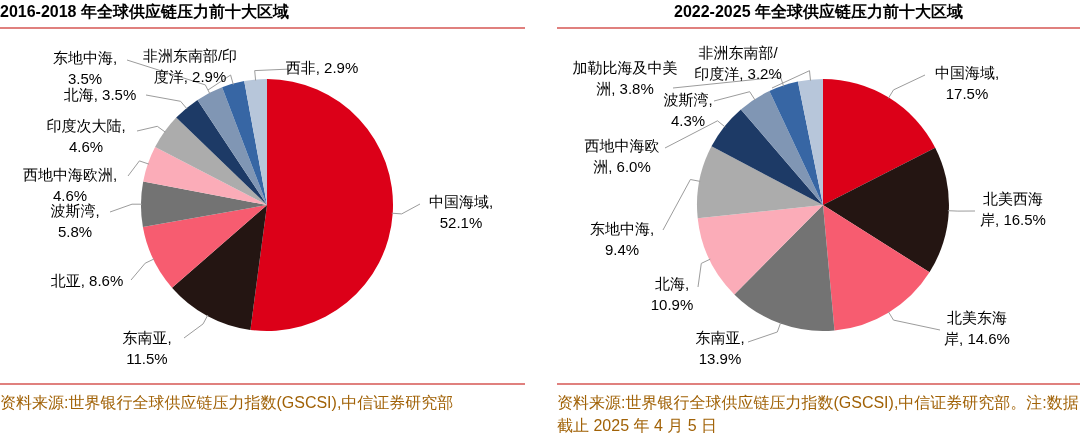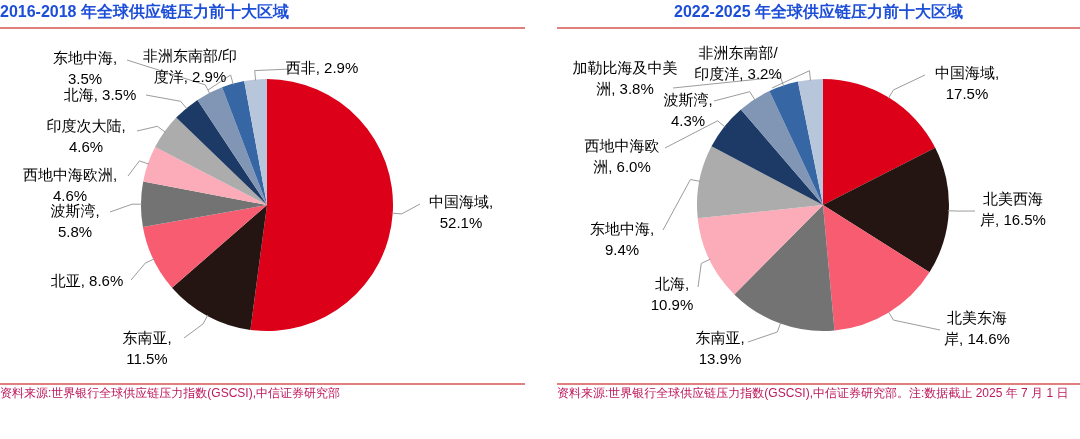--- a/index.html
+++ b/index.html
@@ -1,26 +1,26 @@
 <!DOCTYPE html>
 <html><head>
 <meta charset="utf-8">
 <style>
   html,body{margin:0;padding:0;background:#fff;}
   body{font-family:"Liberation Sans","DejaVu Sans",sans-serif;color:#000;}
   .page{position:relative;width:1080px;height:439px;background:#fff;overflow:hidden;}
-  .chart-title{position:absolute;top:2px;height:22px;font-size:16px;font-weight:bold;color:#1d4ed8;
+  .chart-title{position:absolute;top:2px;height:22px;font-size:16px;font-weight:bold;color:#000000;
                border-bottom:2px solid #E0807E;padding-bottom:3px;white-space:nowrap;overflow:hidden;}
   .title-left{left:0;width:525px;}
   .title-right{left:557px;width:523px;text-align:center;}
   .pie-svg{position:absolute;top:30px;width:540px;height:350px;}
   .svg-left{left:0;}
   .svg-right{left:540px;}
-  .source-note{position:absolute;top:383px;border-top:2px solid #E0807E;
-               font-size:12px;line-height:1.45;color:#be185d;}
+  .source-note{position:absolute;top:383px;border-top:2px solid #E0807E;padding-top:6px;
+               font-size:16px;line-height:1.45;color:#a16207;}
   .note-left{left:0;width:525px;}
   .note-right{left:557px;width:523px;}
   svg text{fill:#000;}
 </style>
 </head>
 <body>
 
 <div class="page">
 
   <div class="chart-title title-left">2016-2018 年全球供应链压力前十大区域</div>
@@ -88,15 +88,15 @@
       <text x="132" y="259" text-anchor="middle" font-size="15"><tspan x="132" dy="0">北海,</tspan><tspan x="132" dy="21">10.9%</tspan></text>
       <text x="82" y="204" text-anchor="middle" font-size="15"><tspan x="82" dy="0">东地中海,</tspan><tspan x="82" dy="21">9.4%</tspan></text>
       <text x="82" y="121" text-anchor="middle" font-size="15"><tspan x="82" dy="0">西地中海欧</tspan><tspan x="82" dy="21">洲, 6.0%</tspan></text>
       <text x="148" y="75" text-anchor="middle" font-size="15"><tspan x="148" dy="0">波斯湾,</tspan><tspan x="148" dy="21">4.3%</tspan></text>
       <text x="85" y="43" text-anchor="middle" font-size="15"><tspan x="85" dy="0">加勒比海及中美</tspan><tspan x="85" dy="21">洲, 3.8%</tspan></text>
       <text x="198" y="28" text-anchor="middle" font-size="15"><tspan x="198" dy="0">非洲东南部/</tspan><tspan x="198" dy="21">印度洋, 3.2%</tspan></text>
     </svg>
 
   <div class="source-note note-left">资料来源:世界银行全球供应链压力指数(GSCSI),中信证券研究部</div>
 
-  <div class="source-note note-right">资料来源:世界银行全球供应链压力指数(GSCSI),中信证券研究部。注:数据截止 2025 年 7 月 1 日</div>
+  <div class="source-note note-right">资料来源:世界银行全球供应链压力指数(GSCSI),中信证券研究部。注:数据截止 2025 年 4 月 5 日</div>
 
 </div>
 
 </body></html>

